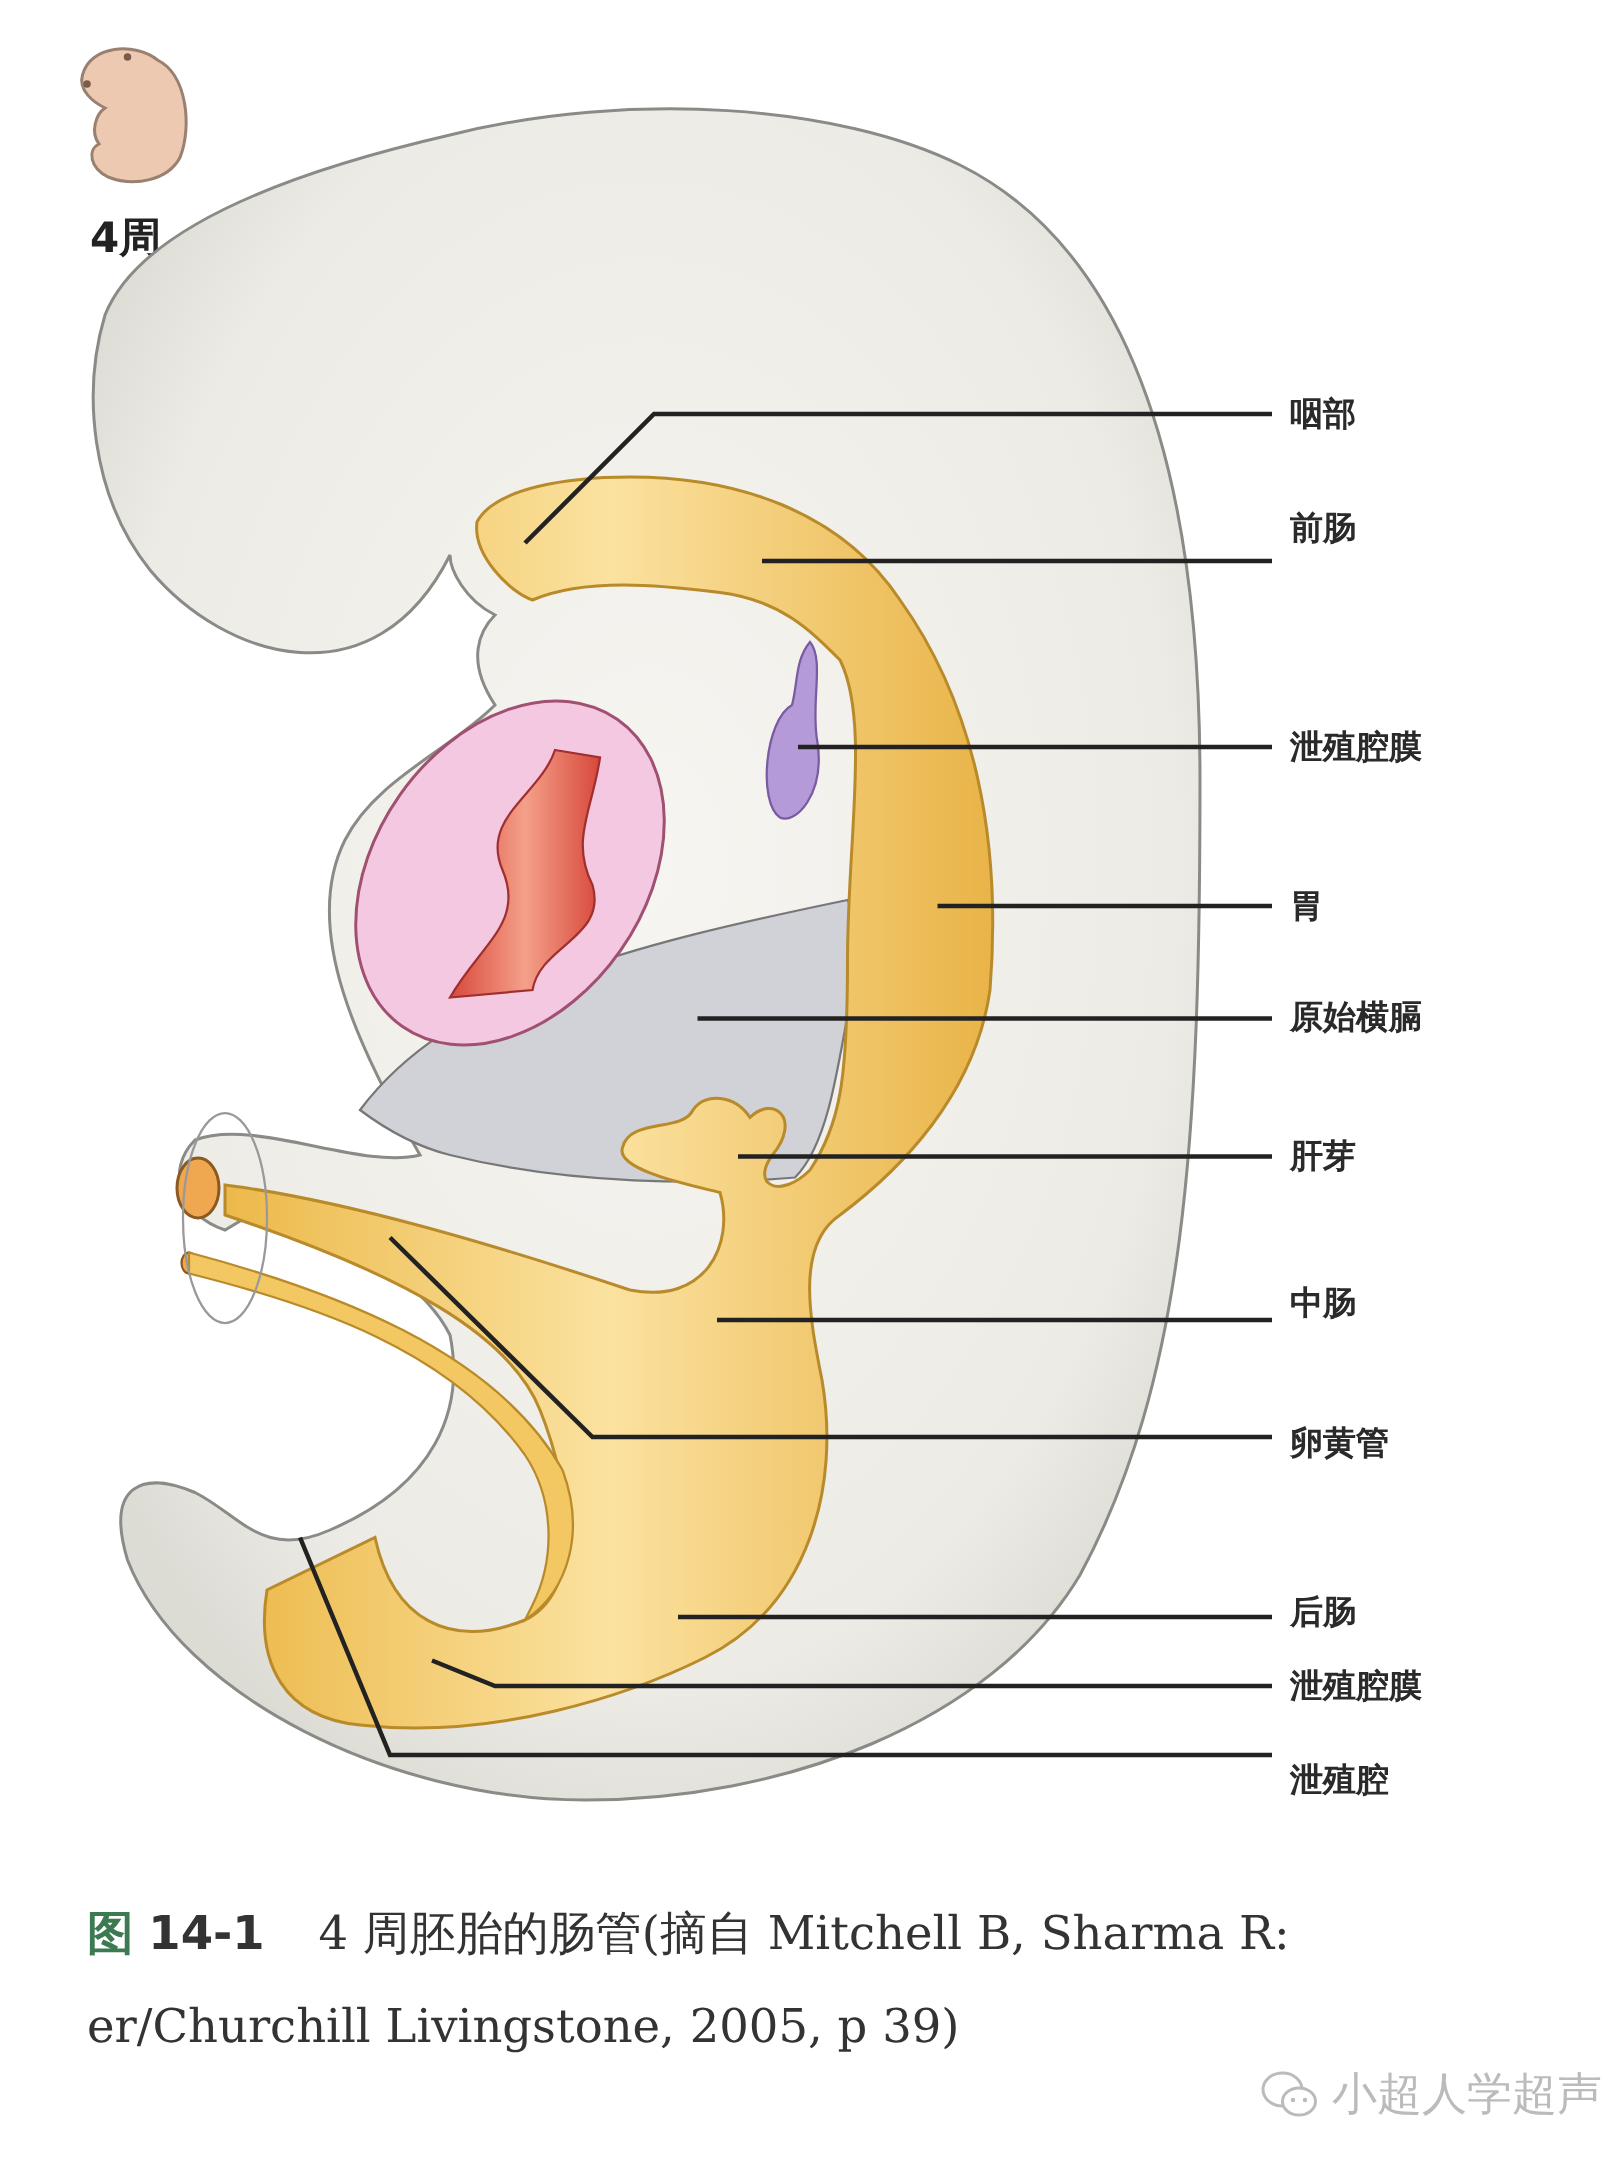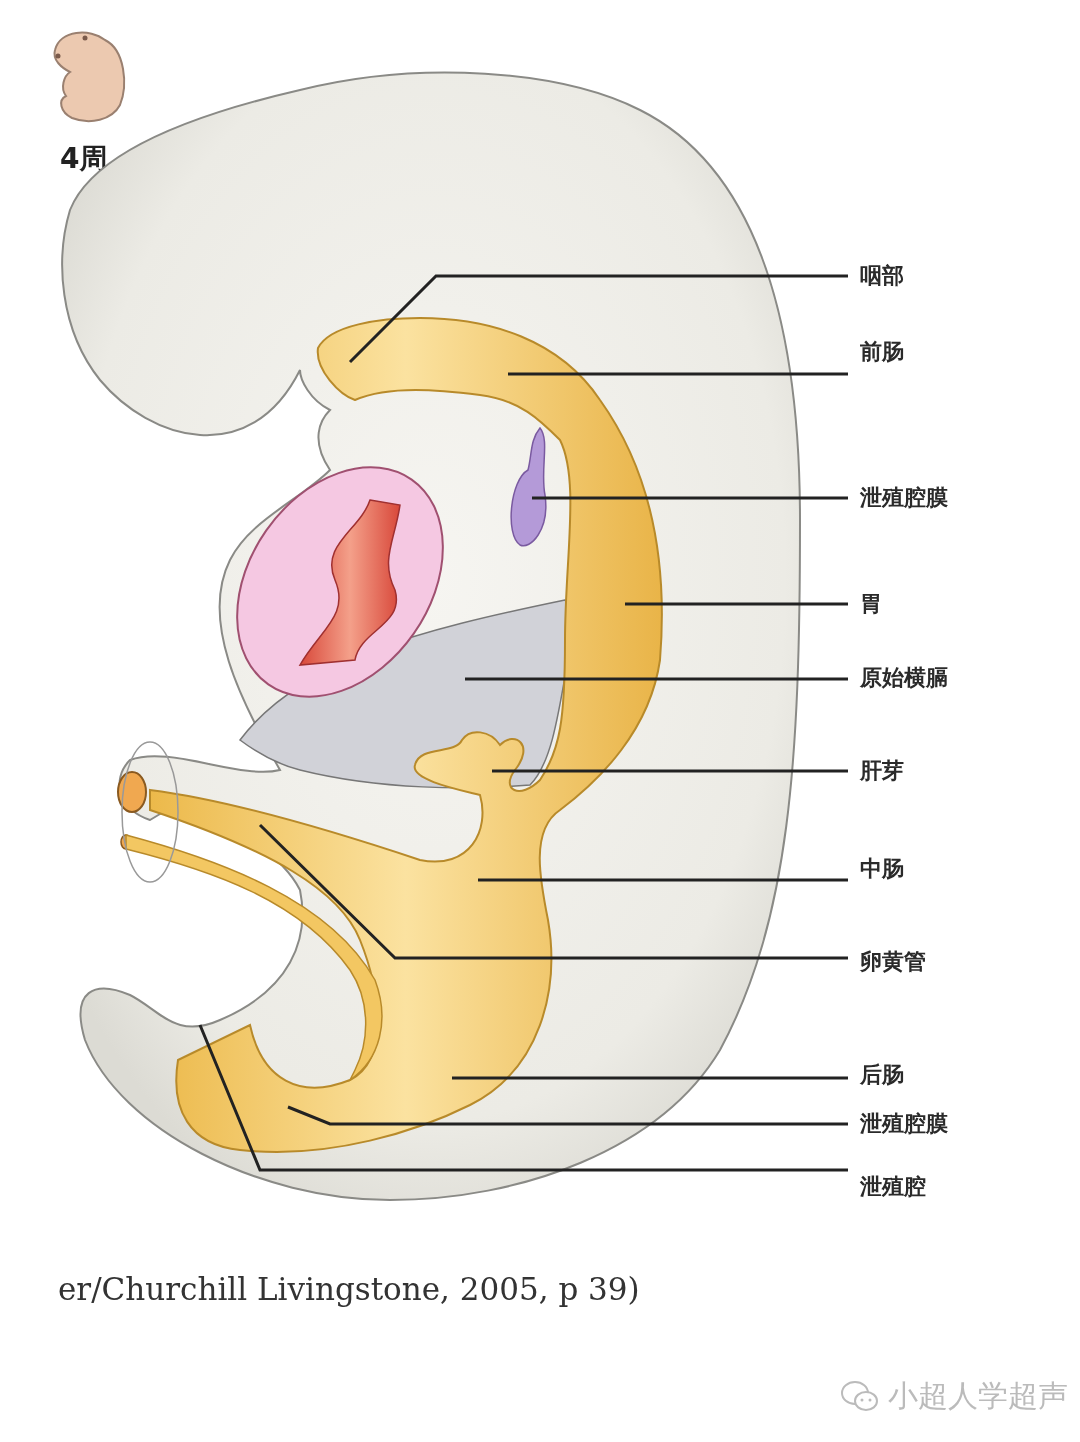--- a/index.html
+++ b/index.html
@@ -92,20 +92,25 @@
 <div class="label" style="top:587px">胃</div>
 <div class="label" style="top:661px">原始横膈</div>
 <div class="label" style="top:754px">肝芽</div>
 <div class="label" style="top:852px">中肠</div>
 <div class="label" style="top:945px">卵黄管</div>
 <div class="label" style="top:1058px">后肠</div>
 <div class="label" style="top:1170px">泄殖腔</div>
 <div class="label" style="top:1107px">泄殖腔膜</div>
 
 <div class="caption">
+  <div>
+    <span class="fig">图</span>
+    <span class="num">14-1</span>
+    <span>4 周胚胎的肠管(摘自 Mitchell B, Sharma R:</span>
+  </div>
   <div>er/Churchill Livingstone, 2005, p 39)</div>
 </div>
 
 <div class="watermark">
   <svg width="40" height="34" viewBox="0 0 40 34">
     <ellipse cx="15" cy="13" rx="13" ry="11" fill="none" stroke="#bbb" stroke-width="2"></ellipse>
     <ellipse cx="26" cy="21" rx="11" ry="9" fill="#fff" stroke="#bbb" stroke-width="2"></ellipse>
     <circle cx="22" cy="20" r="1.5" fill="#bbb"></circle>
       <circle cx="30" cy="20" r="1.5" fill="#bbb"></circle>
   </svg>

